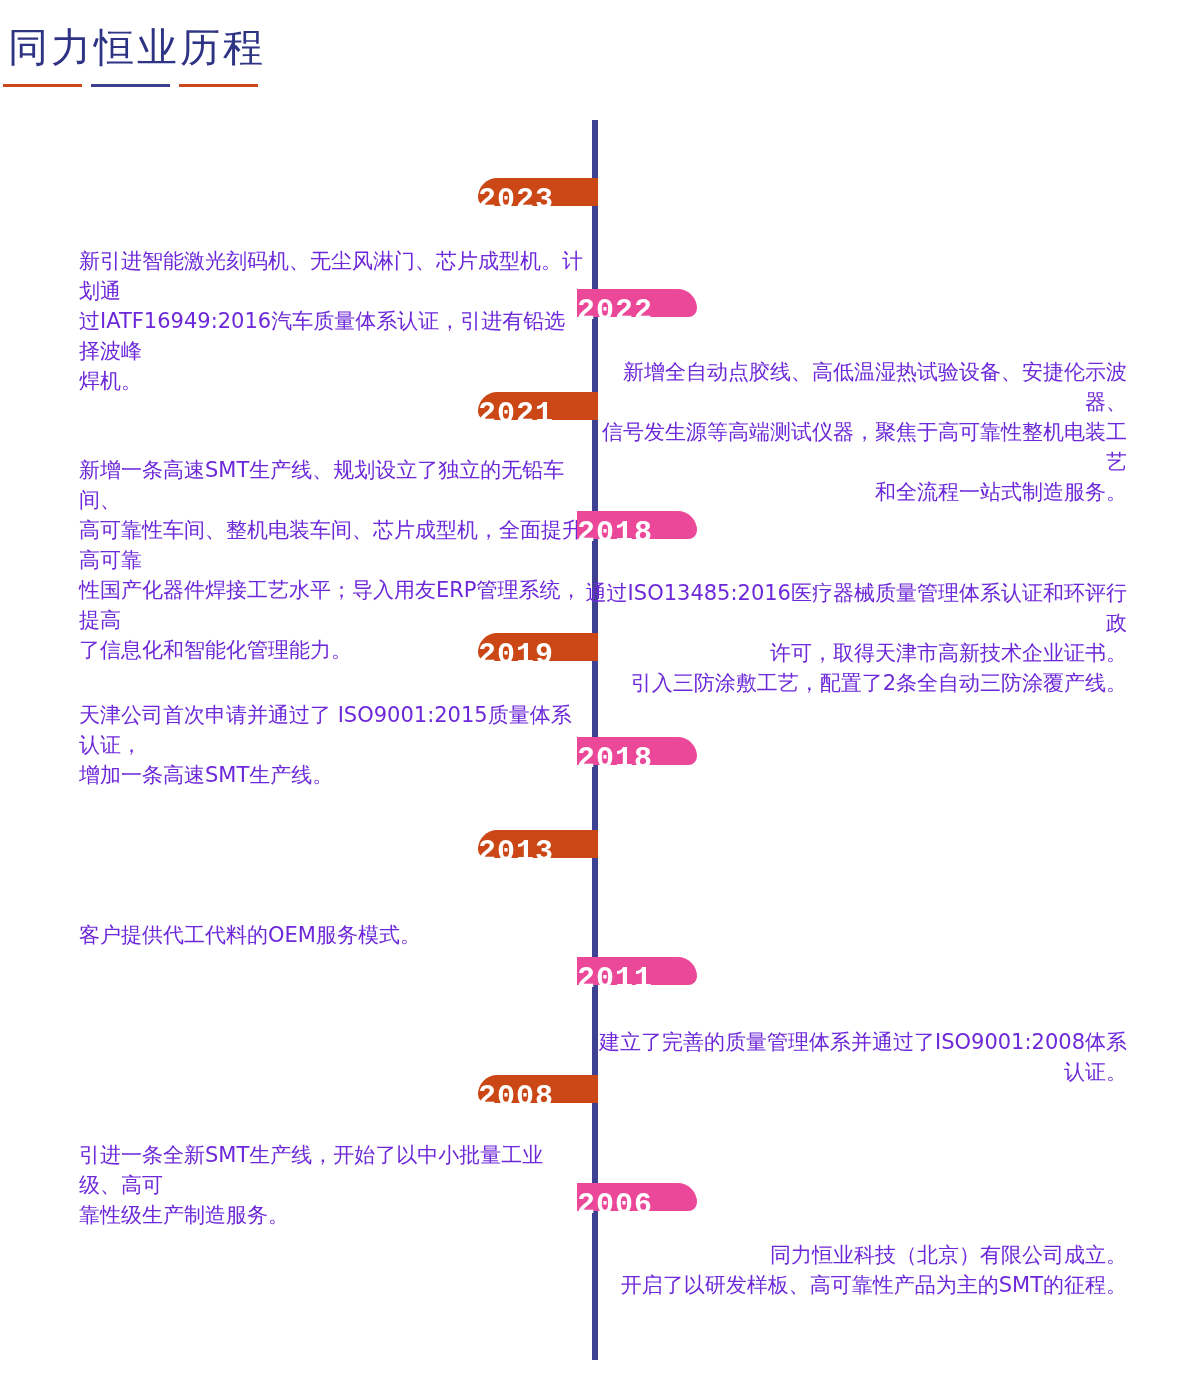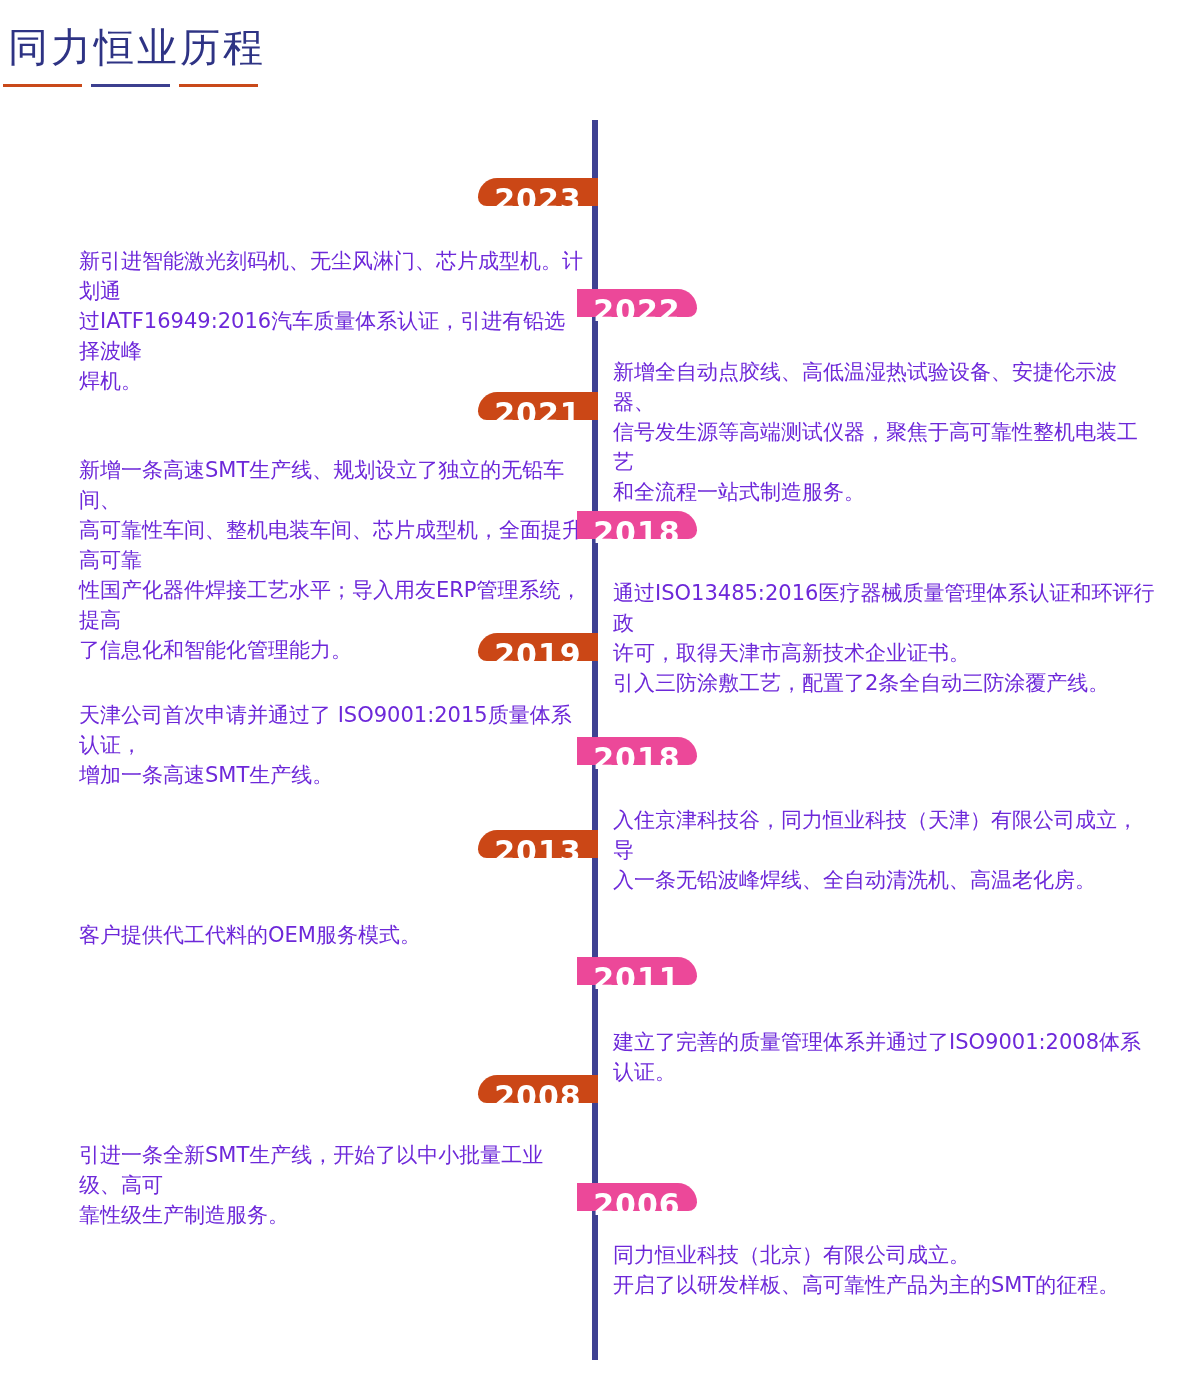--- a/index.html
+++ b/index.html
@@ -10,28 +10,28 @@
   .page-title{
     position:absolute;left:8px;top:20px;margin:0;
     font-size:40px;font-weight:normal;color:#2e3384;letter-spacing:3px;
   }
   .title-underline{position:absolute;left:3px;top:84px;display:flex;gap:9px;}
   .title-underline .seg{width:79px;height:3px;}
   .seg-orange{background:#c9491a;}
   .seg-blue{background:#3c3f8f;}
   .vline{position:absolute;left:592px;top:120px;width:6px;height:1240px;background:#3e4192;}
   .badge{
-    position:absolute;width:120px;height:28px;line-height:44px;text-align:center;
-    color:#ffffff;font-size:30px;font-weight:bold;letter-spacing:1px;
+    position:absolute;width:120px;height:28px;line-height:44px;text-align:left;
+    color:#ffffff;font-size:30px;font-weight:bold;letter-spacing:1px;font-family:Liberation Mono, monospace;
   }
   .badge-left{left:478px;background:#cb4716;border-radius:22px 0 0 10px;}
   .badge-right{left:577px;background:#ec4899;border-radius:0 22px 10px 0;}
   .desc{position:absolute;font-size:21px;line-height:30px;color:#6d28d9;}
   .desc-lcol{left:79px;width:505px;}
-  .desc-rcol{left:613px;width:545px;}
+  .desc-rcol{left:582px;width:545px;text-align:right;}
 </style>
 </head>
 <body>
 
 <div class="canvas">
 
   <h1 class="page-title">同力恒业历程</h1>
 
   <div class="title-underline">
     <span class="seg seg-orange"></span>
@@ -70,24 +70,20 @@
     <div>引入三防涂敷工艺，配置了2条全自动三防涂覆产线。</div>
   </div>
 
   <div class="badge badge-left" style="top:633px">2019</div>
   <div class="desc desc-lcol" style="top:700px">
     <div>天津公司首次申请并通过了 ISO9001:2015质量体系认证，</div>
     <div>增加一条高速SMT生产线。</div>
   </div>
 
   <div class="badge badge-right" style="top:737px">2018</div>
-  <div class="desc desc-rcol" style="top:805px">
-    <div>入住京津科技谷，同力恒业科技（天津）有限公司成立，导</div>
-    <div>入一条无铅波峰焊线、全自动清洗机、高温老化房。</div>
-  </div>
 
   <div class="badge badge-left" style="top:830px">2013</div>
   <div class="desc desc-lcol" style="top:920px">
     <div>客户提供代工代料的OEM服务模式。</div>
   </div>
 
   <div class="badge badge-right" style="top:957px">2011</div>
   <div class="desc desc-rcol" style="top:1027px">
     <div>建立了完善的质量管理体系并通过了ISO9001:2008体系</div>
     <div>认证。</div>

